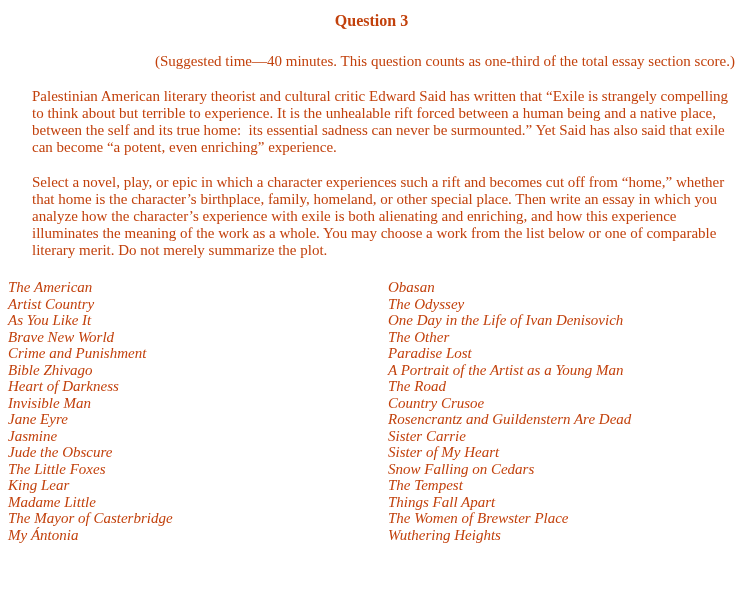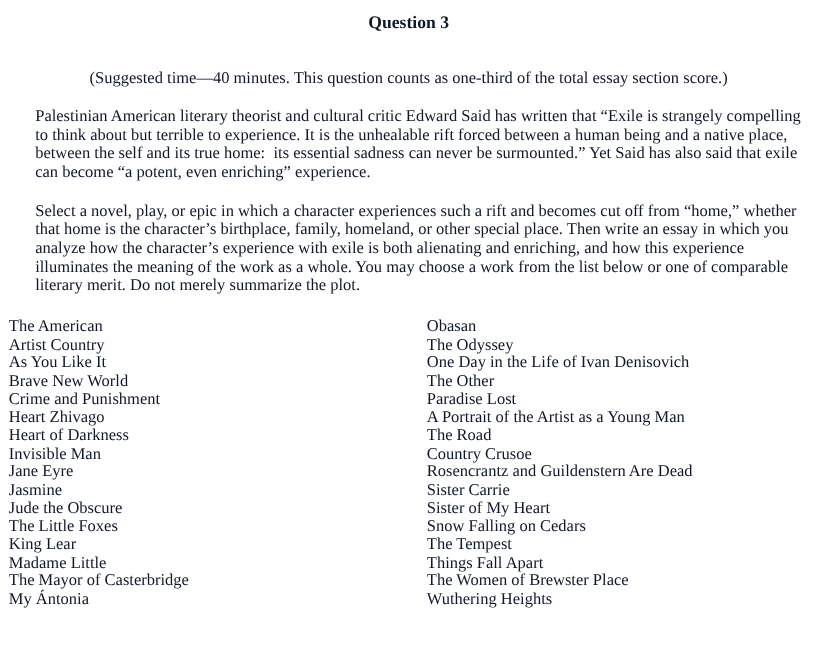--- a/index.html
+++ b/index.html
@@ -5,52 +5,53 @@
   html, body {
     margin: 0;
     padding: 0;
     background: #ffffff;
   }
   .page {
     position: relative;
     width: 743px;
     height: 592px;
     background: #ffffff;
-    color: #0f172a;
+    color: #c2410c;
     font-family: "Liberation Serif", serif;
     font-size: 15px;
     box-sizing: border-box;
     padding: 12px 8px 0 8px;
     overflow: hidden;
   }
   .doc-title {
     text-align: center;
     font-weight: bold;
     font-size: 16px;
     line-height: 17px;
     margin: 0;
   }
   .time-note {
-    text-align: center;
-    margin-top: 34px;
+    text-align: right;
+    margin-top: 24px;
     line-height: 17px;
     white-space: pre-wrap;
   }
   .para {
     margin-top: 18px;
     line-height: 17px;
     text-align: left;
     white-space: pre-wrap;
     margin-left: 24px;
   }
   .book-columns {
     display: flex;
     margin-top: 20px;
   }
   .book-col {
+    font-style: italic;
     line-height: 16.5px;
   }
   .book-col.left {
     width: 380px;
     flex: 0 0 380px;
   }
   .book-col.right {
     flex: 1 1 auto;
   }
   .book {
@@ -69,21 +70,21 @@
 
   <div class="para">Select a novel, play, or epic in which a character experiences such a rift and becomes cut off from “home,” whether that home is the character’s birthplace, family, homeland, or other special place. Then write an essay in which you analyze how the character’s experience with exile is both alienating and enriching, and how this experience illuminates the meaning of the work as a whole. You may choose a work from the list below or one of comparable literary merit. Do not merely summarize the plot.</div>
 
   <div class="book-columns">
     <div class="book-col left">
         <div class="book">The American</div>
         <div class="book">Artist Country</div>
         <div class="book">As You Like It</div>
         <div class="book">Brave New World</div>
         <div class="book">Crime and Punishment</div>
-        <div class="book">Heart Zhivago</div>
+        <div class="book">Bible Zhivago</div>
         <div class="book">Heart of Darkness</div>
         <div class="book">Invisible Man</div>
         <div class="book">Jane Eyre</div>
         <div class="book">Jasmine</div>
         <div class="book">Jude the Obscure</div>
         <div class="book">The Little Foxes</div>
         <div class="book">King Lear</div>
         <div class="book">Madame Little</div>
         <div class="book">The Mayor of Casterbridge</div>
         <div class="book">My Ántonia</div>

